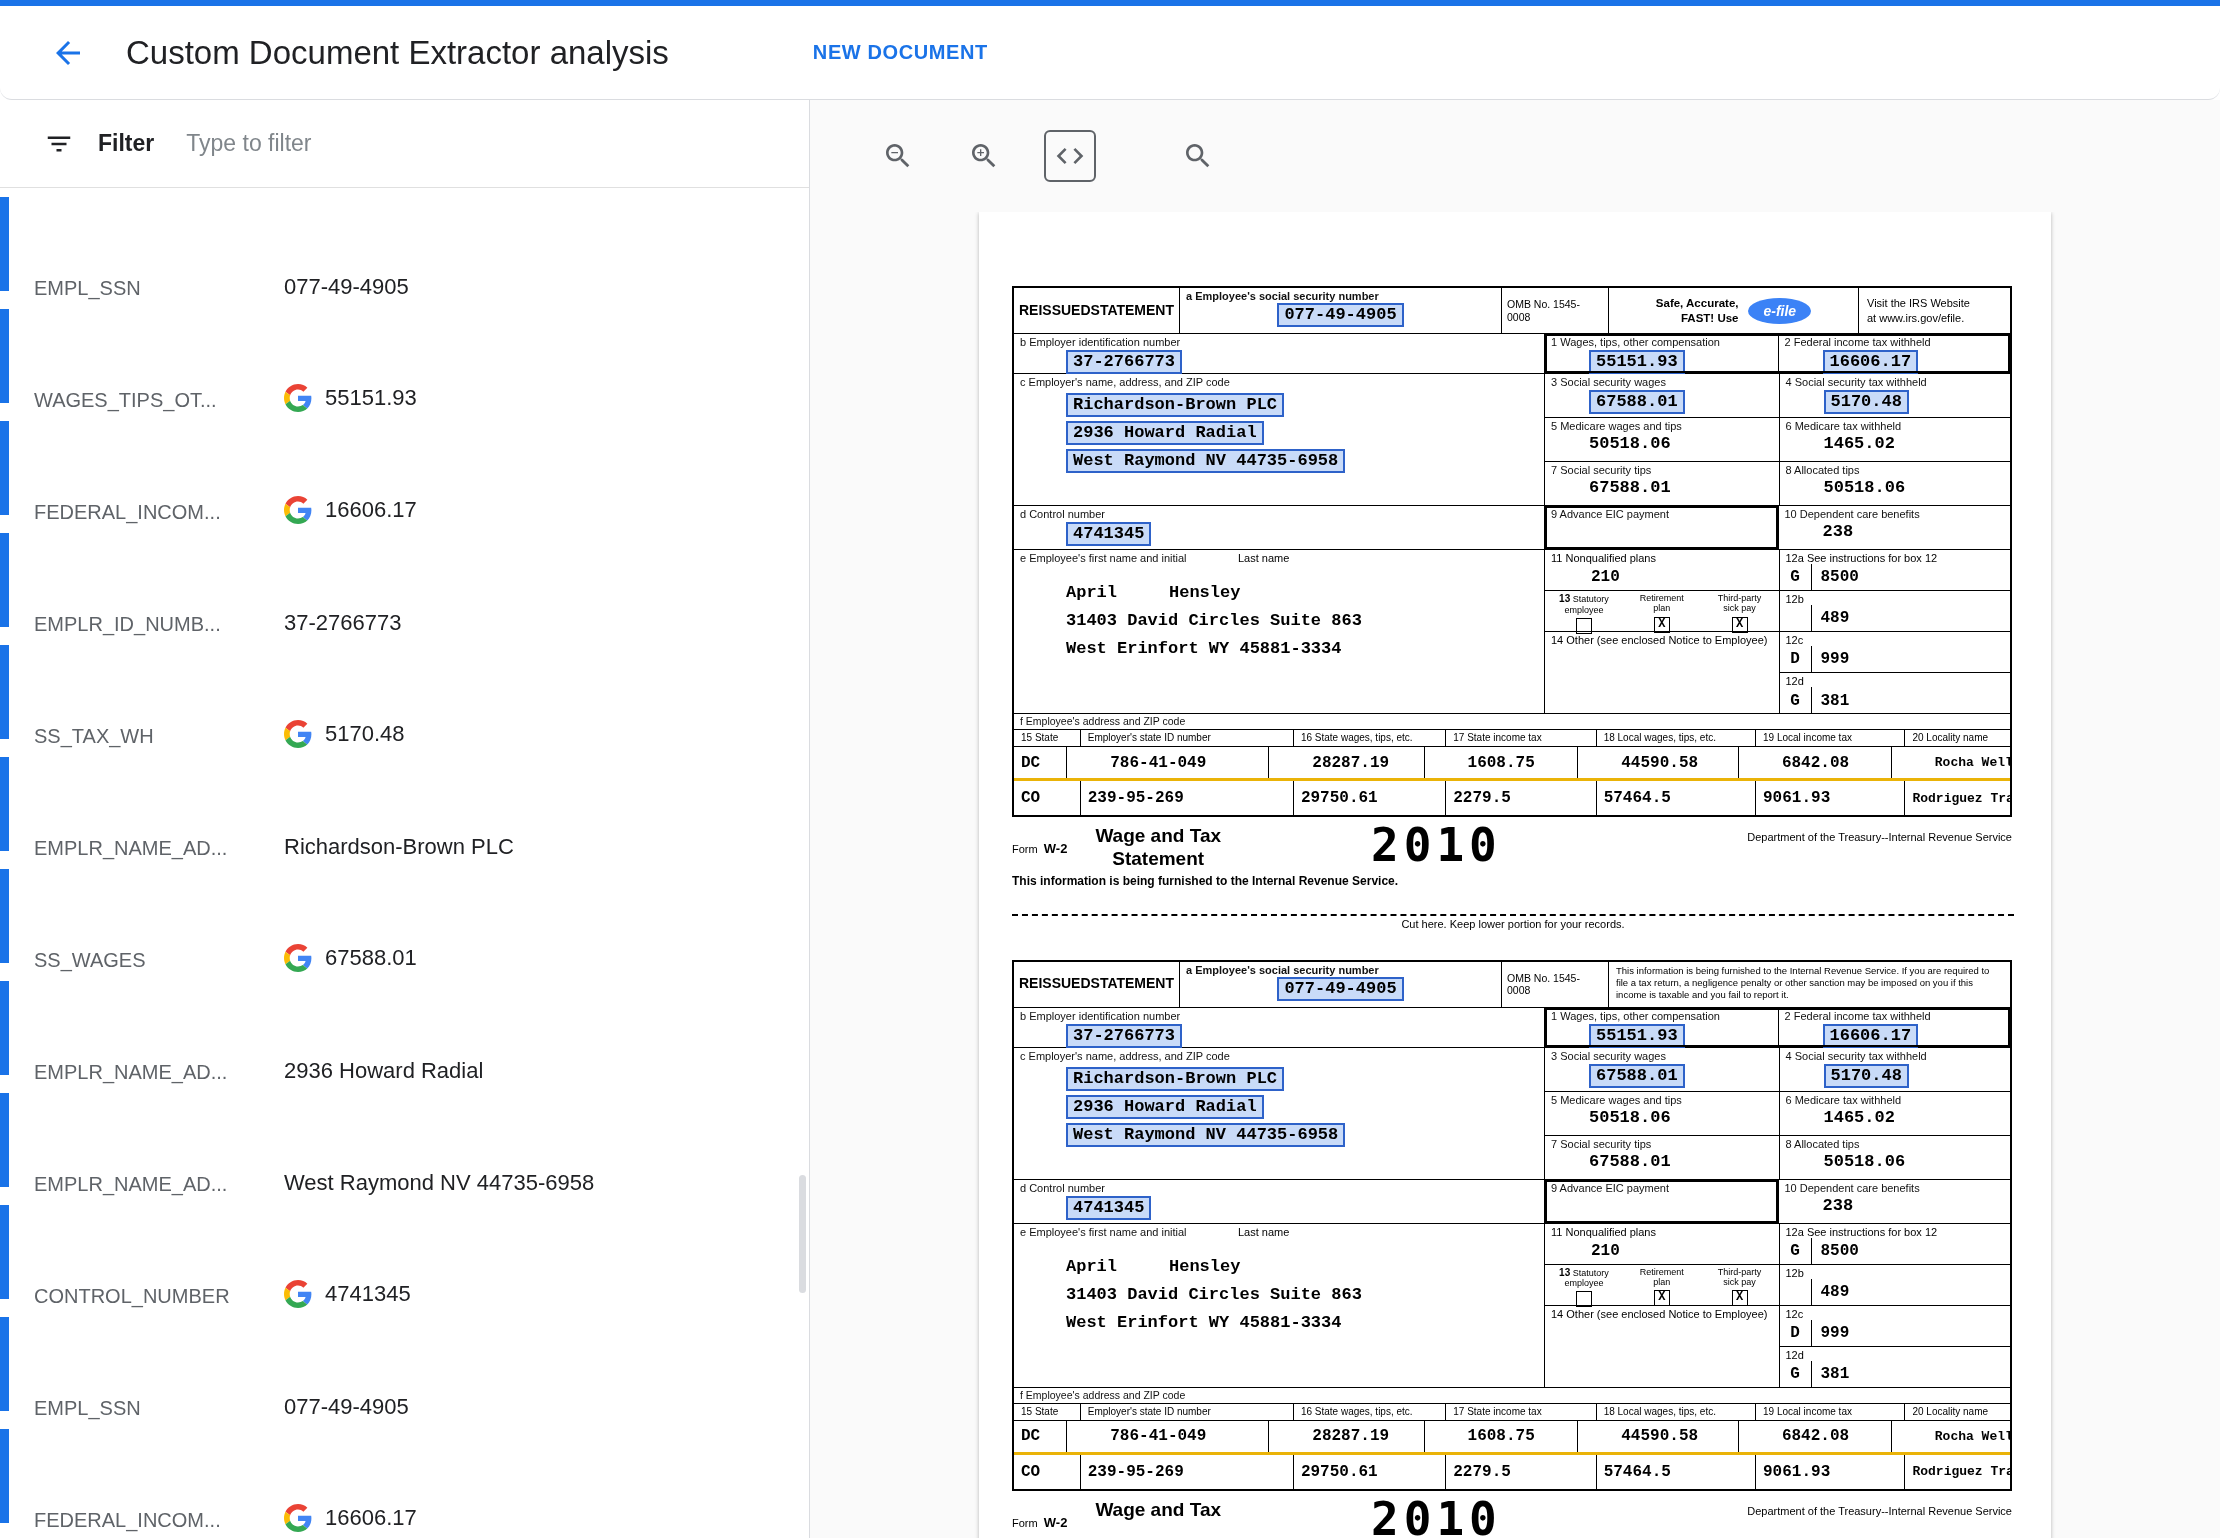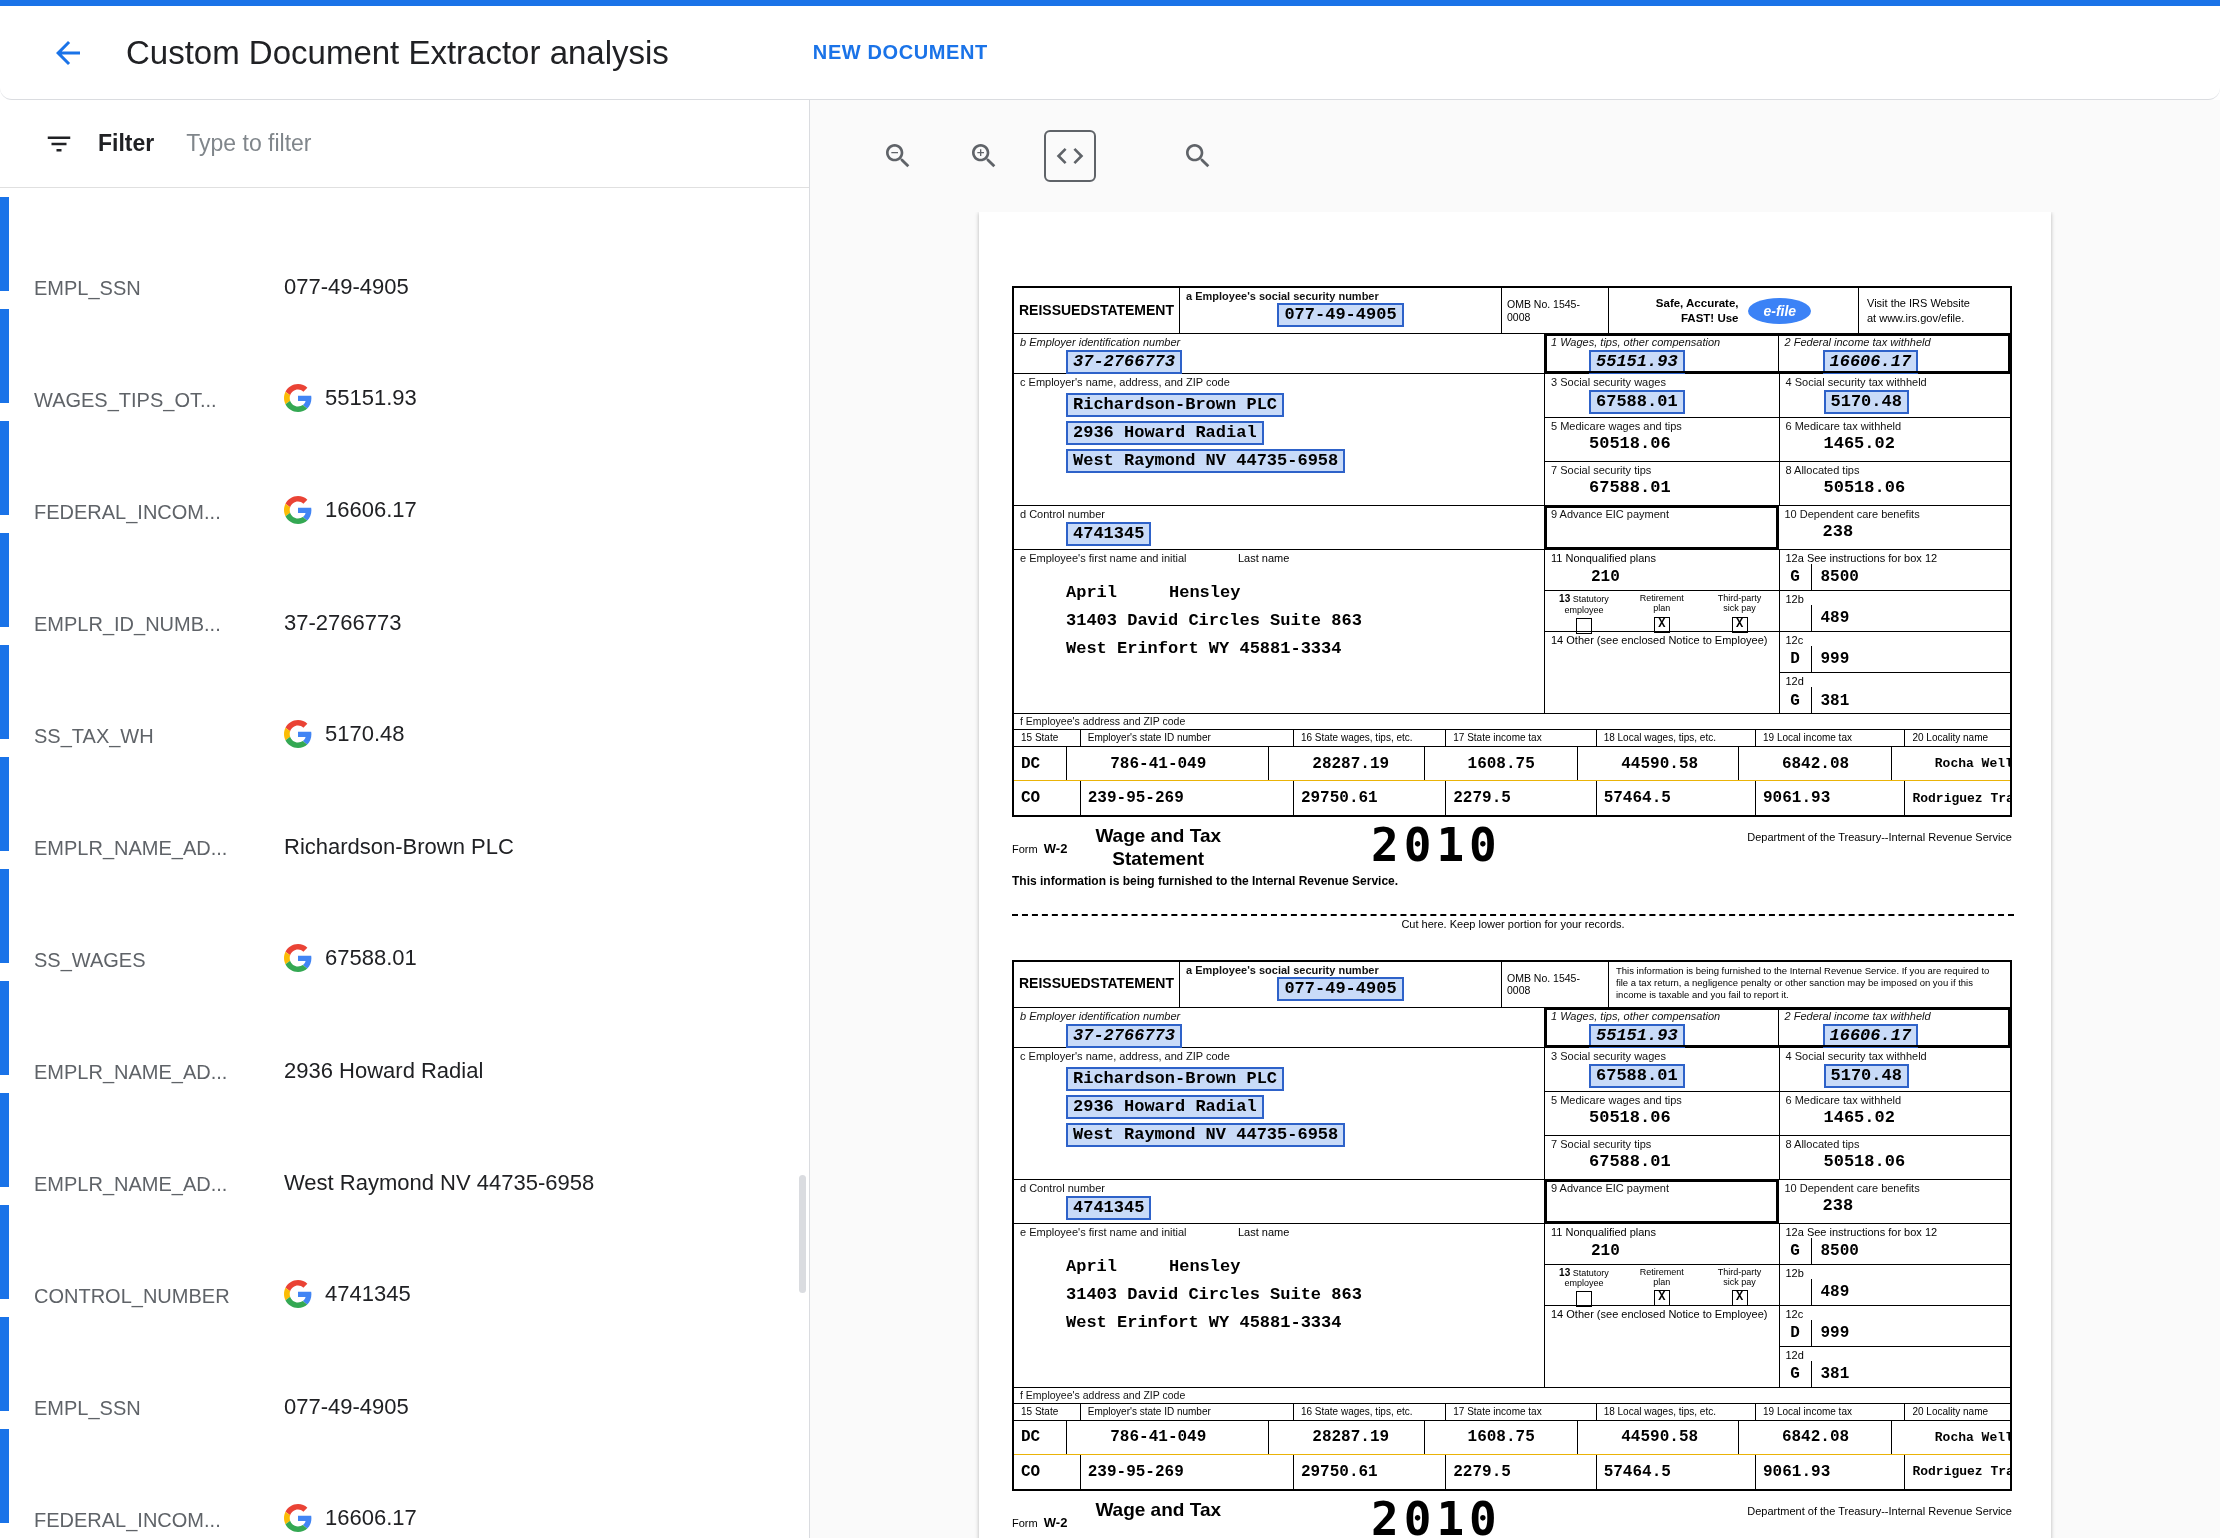--- a/index.html
+++ b/index.html
@@ -81,21 +81,21 @@
   .safe-txt { font-weight: 700; font-size: 11.5px; text-align: right; line-height: 1.25; }
   .visit { flex: 1; font-size: 11px; display: flex; flex-direction: column; justify-content: center;
     padding-left: 8px; line-height: 1.3; }
   .note-cell { flex: 1; font-size: 9.5px; padding: 3px 7px 0 7px; line-height: 1.3; }
 
   
   .left-col { width: 531px; flex: none; border-right: 1px solid #000; position: relative; }
   .right-col { width: 467px; flex: none; }
 
   
-  .row-b { height: 40px; font-style: italic; }
+  .row-b { height: 40px; }
   .row-d { height: 44px; }
   .idval { padding: 1px 0 2px 52px; }
   .pair { display: flex; width: 467px; }
   .pair .half { width: 50%; }
   .pair .half + .half { border-left: 1px solid #000; }
   .thick { outline: 2.5px solid #000; outline-offset: -2px; }
   .money .val { padding: 1px 0 0 44px; }
 
   
   .row-c { height: 132px; }
@@ -133,21 +133,21 @@
 
   
   .row-f { height: 16px; border-bottom: 1px solid #000; }
   .row-f .lbl { padding-top: 1px; font-size: 10.5px; }
   .st { display: flex; }
   .st > div { border-right: 1px solid #000; padding-left: 7px; overflow: hidden; white-space: nowrap; }
   .st > div:last-child { border-right: none; }
   .st-head { height: 17px; border-bottom: 1px solid #000; font-size: 10px; }
   .st-head > div { padding-top: 2px; }
   .st-data { height: 34px; }
-  .st-data.mid { border-bottom: 1px solid #eab308; gap: 36px; }
+  .st-data.mid { border-bottom: 3px solid #eab308; gap: 36px; }
   .st-data > div { display: flex; align-items: center; }
   .c-st { width: 67px; } .c-id { width: 214px; } .c-16 { width: 153px; } .c-17 { width: 151px; }
   .c-18 { width: 160px; } .c-19 { width: 150px; } .c-20 { width: 105px; }
   .c-20.mono { font-size: 13px; }
 
   
   .w2-foot { display: flex; align-items: flex-start; width: 1000px; padding-top: 8px; }
   .f-form { font-size: 11px; padding-top: 16px; white-space: nowrap; }
   .f-form b { font-size: 13px; }
   .f-title { margin-left: 28px; font-weight: 700; font-size: 19px; line-height: 1.2; text-align: center; }

